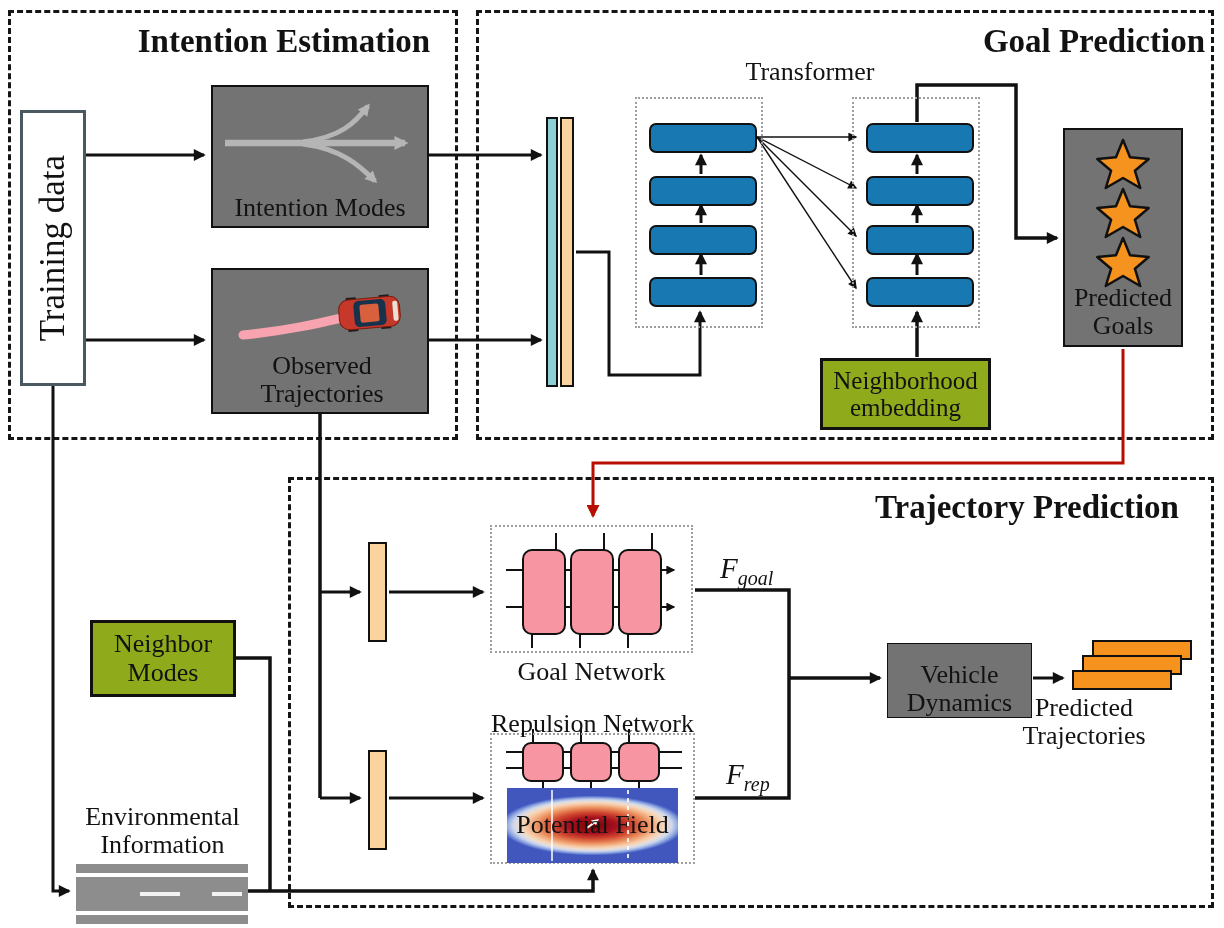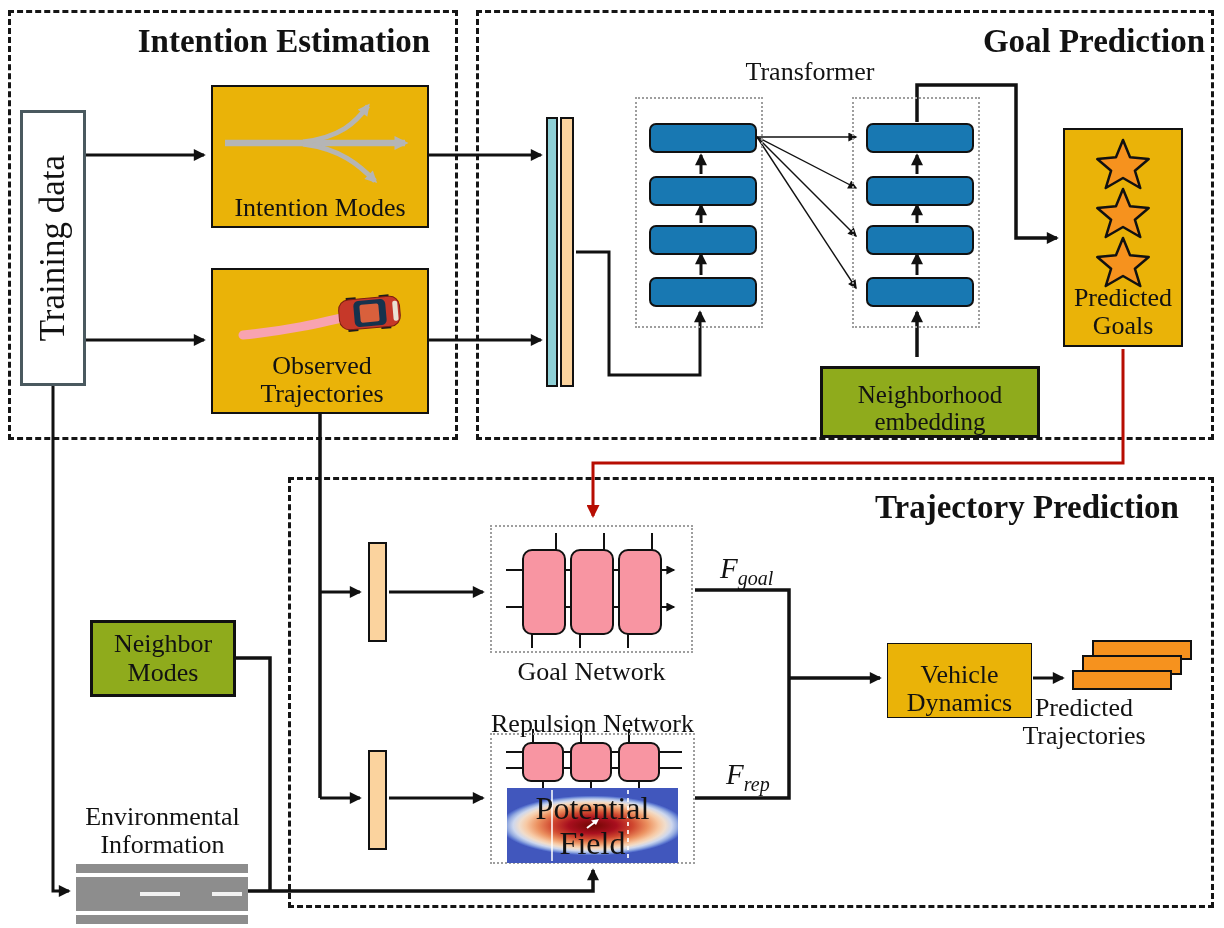--- a/index.html
+++ b/index.html
@@ -4,21 +4,21 @@
 <style>
   html,body{margin:0;padding:0;background:#fff;}
   #canvas{position:relative;width:1224px;height:928px;background:#fff;overflow:hidden;
           font-family:"Liberation Serif","DejaVu Serif",serif;color:#121212;}
   .abs{position:absolute;}
   .frame{border:3px dashed #151515;z-index:0;box-sizing:border-box;}
   #connectors{position:absolute;left:0;top:0;z-index:1;}
   .node{z-index:2;box-sizing:border-box;}
   .sect-title{font-weight:bold;font-size:33px;line-height:1.05;z-index:2;}
   .lbl{font-size:26px;line-height:1.08;text-align:center;z-index:3;}
-  .whitebox{background:#eab308;border:2.5px solid #111;}
+  .whitebox{background:#737373;border:2.5px solid #111;}
   .greenbox{background:#8fab1c;border:3px solid #111;display:flex;align-items:center;justify-content:center;}
   .dotted{border:2px dotted #9e9e9e;box-sizing:border-box;background:transparent;z-index:1;}
   .blue-block{background:#1878b2;border:2.5px solid #111;border-radius:7px;width:104px;height:26px;z-index:2;}
   .pink-tall{background:#f895a2;border:2.5px solid #111;border-radius:10px;width:40px;height:82px;z-index:2;}
   .pink-small{background:#f895a2;border:2.5px solid #111;border-radius:9px;width:38px;height:36px;z-index:2;}
   .enc-bar{border:2.5px solid #111;z-index:2;}
   .obar{background:#fbd39e;border:2.5px solid #111;width:19px;height:100px;z-index:2;}
   .tbar{background:#f6921e;border:2.5px solid #111;width:100px;height:20px;}
   .f-lbl{font-style:italic;font-size:29px;z-index:3;}
   .f-lbl sub{font-size:20px;}
@@ -154,21 +154,21 @@
   <div class="abs dotted" style="left:852px;top:97px;width:128px;height:231px;"></div>
   <div class="abs blue-block" style="left:649px;top:123px;"></div>
   <div class="abs blue-block" style="left:649px;top:176px;"></div>
   <div class="abs blue-block" style="left:649px;top:225px;"></div>
   <div class="abs blue-block" style="left:649px;top:277px;"></div>
   <div class="abs blue-block" style="left:866px;top:123px;"></div>
   <div class="abs blue-block" style="left:866px;top:176px;"></div>
   <div class="abs blue-block" style="left:866px;top:225px;"></div>
   <div class="abs blue-block" style="left:866px;top:277px;"></div>
 
-  <div class="abs node greenbox" style="left:820px;top:366px;width:220px;height:72px;align-items:flex-end;">
+  <div class="abs node greenbox" style="left:820px;top:358px;width:171px;height:72px;">
     <div class="lbl" style="font-size:25px;width:190px;">Neighborhood embedding</div>
   </div>
 
   <div class="abs node whitebox" style="left:1063px;top:128px;width:120px;height:219px;border-width:2px;">
     <svg width="116" height="158" style="position:absolute;left:0;top:6px;">
       <g fill="#f6921e" stroke="#111" stroke-width="2.5" stroke-linejoin="round">
         <polygon points="58,4 65.05,21.29 83.73,22.97 69.89,34.71 75.28,52.03 58,42 40.72,52.03 46.11,34.71 32.27,22.97 50.95,21.29"></polygon>
         <polygon transform="translate(0,49)" points="58,4 65.05,21.29 83.73,22.97 69.89,34.71 75.28,52.03 58,42 40.72,52.03 46.11,34.71 32.27,22.97 50.95,21.29"></polygon>
         <polygon transform="translate(0,98)" points="58,4 65.05,21.29 83.73,22.97 69.89,34.71 75.28,52.03 58,42 40.72,52.03 46.11,34.71 32.27,22.97 50.95,21.29"></polygon>
       </g>
@@ -193,21 +193,21 @@
   <div class="abs pink-small" style="left:522px;top:742px;"></div>
   <div class="abs pink-small" style="left:570px;top:742px;"></div>
   <div class="abs pink-small" style="left:618px;top:742px;"></div>
   <div id="potential-field" class="abs node" style="left:507px;top:788px;width:171px;height:75px;">
     <div class="grid" style="left:44px;"></div>
     <div class="grid dash" style="left:120px;"></div>
     <svg width="16" height="12" style="position:absolute;left:78px;top:30px;">
       <path d="M2,10 L10,4" stroke="#fff" stroke-width="2"></path>
         <path d="M14,1 L6,2.5 L11,7 z" fill="#fff"></path>
     </svg>
-    <div class="lbl" style="font-size:32px;">Potential Field</div>
+    <div class="lbl" style="font-size:26px;">Potential Field</div>
   </div>
   <div class="abs f-lbl" style="left:726px;top:758px;">
     <span>F</span><sub>rep</sub>
   </div>
 
   <div class="abs node whitebox" style="left:887px;top:643px;width:145px;height:75px;border-width:1.5px;display:flex;align-items:flex-end;justify-content:center;">
     <div class="lbl" style="width:120px;">Vehicle Dynamics</div>
   </div>
 
   <div class="abs node tbar" style="left:1092px;top:640px;z-index:2;"></div>

